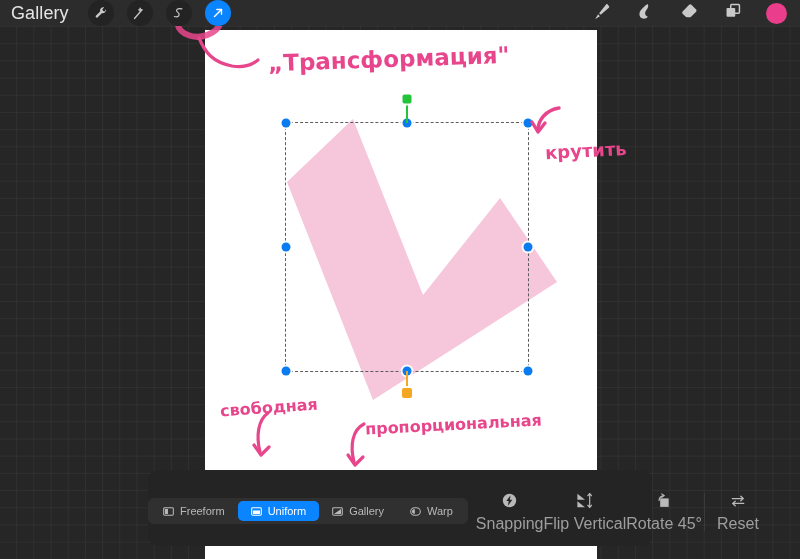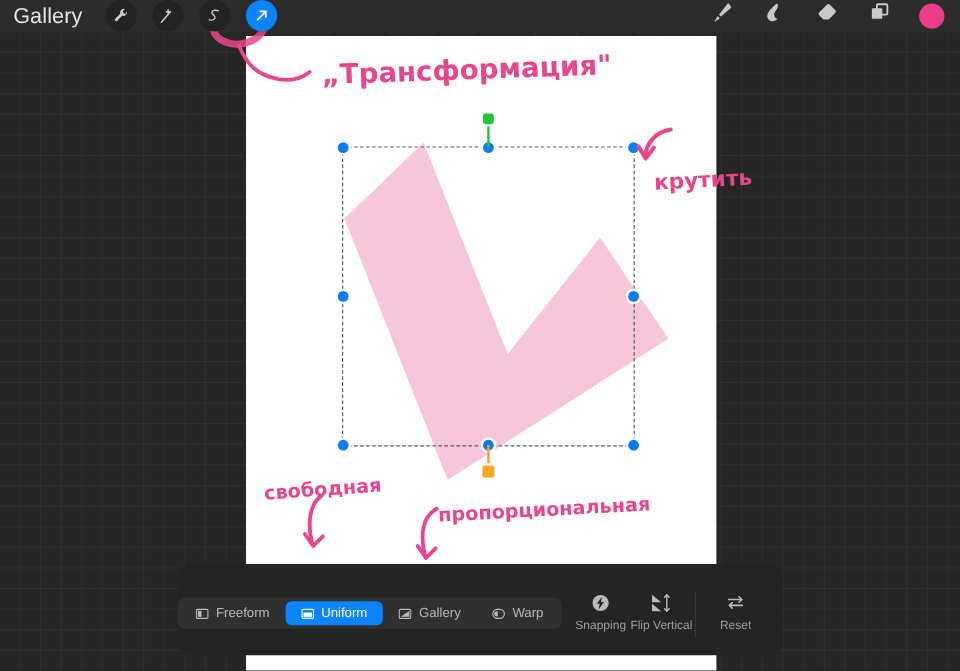--- a/index.html
+++ b/index.html
@@ -232,21 +232,21 @@
     align-items: center;
     gap: 5px;
     cursor: pointer;
   }
   .tbtn .ico {
     height: 18px;
     display: flex; align-items: center; justify-content: center;
   }
   .tbtn .lbl {
     color: #9e9e9e;
-    font-size: 10px;
+    font-size: 16px;
     white-space: nowrap;
   }
   .divider-v {
     width: 1px;
     height: 38px;
     background: #3a3a3a;
     margin: 0 2px;
     align-self: center;
   }
 </style>
@@ -438,20 +438,30 @@
           <svg width="20" height="17" viewBox="0 0 22 20">
             <path d="M16.5 2 L16.5 18" stroke="#b9b9b9" stroke-width="1.4" stroke-linecap="round"></path>
             <path d="M16.5 2 L14.3 4.4 M16.5 2 L18.7 4.4 M16.5 18 L14.3 15.6 M16.5 18 L18.7 15.6" stroke="#b9b9b9" stroke-width="1.4" stroke-linecap="round" fill="none"></path>
             <path d="M2 2 L11 9.2 L2 9.2 Z" fill="#b9b9b9"></path>
             <path d="M2 10.8 L11 18 L2 18 Z" fill="#b9b9b9"></path>
           </svg>
         </span>
         <span class="lbl">Flip Vertical</span>
       </div>
 
+      <div class="tbtn">
+        <span class="ico">
+          <svg width="18" height="17" viewBox="0 0 20 20">
+            <rect x="5.5" y="7.5" width="10" height="10" fill="#b9b9b9"></rect>
+            <path d="M10 4.2 A5.8 5.8 0 0 0 4.2 10" fill="none" stroke="#b9b9b9" stroke-width="1.4" stroke-linecap="round"></path>
+            <path d="M10 4.2 L7.3 2.2 M10 4.2 L7.3 6.3" stroke="#b9b9b9" stroke-width="1.4" stroke-linecap="round" fill="none"></path>
+          </svg>
+        </span>
+        <span class="lbl">Rotate 45°</span>
+      </div>
 
 
 
       <div class="divider-v"></div>
 
       <div class="tbtn" style="flex:0 0 62px;justify-content:flex-end;">
         <span class="ico">
           <svg width="18" height="16" viewBox="0 0 22 18" fill="none" stroke="#b9b9b9" stroke-width="1.6" stroke-linecap="round" stroke-linejoin="round">
             <path d="M4 6 L17 6"></path>
             <path d="M14.4 3.2 L17.4 6 L14.4 8.8"></path>

